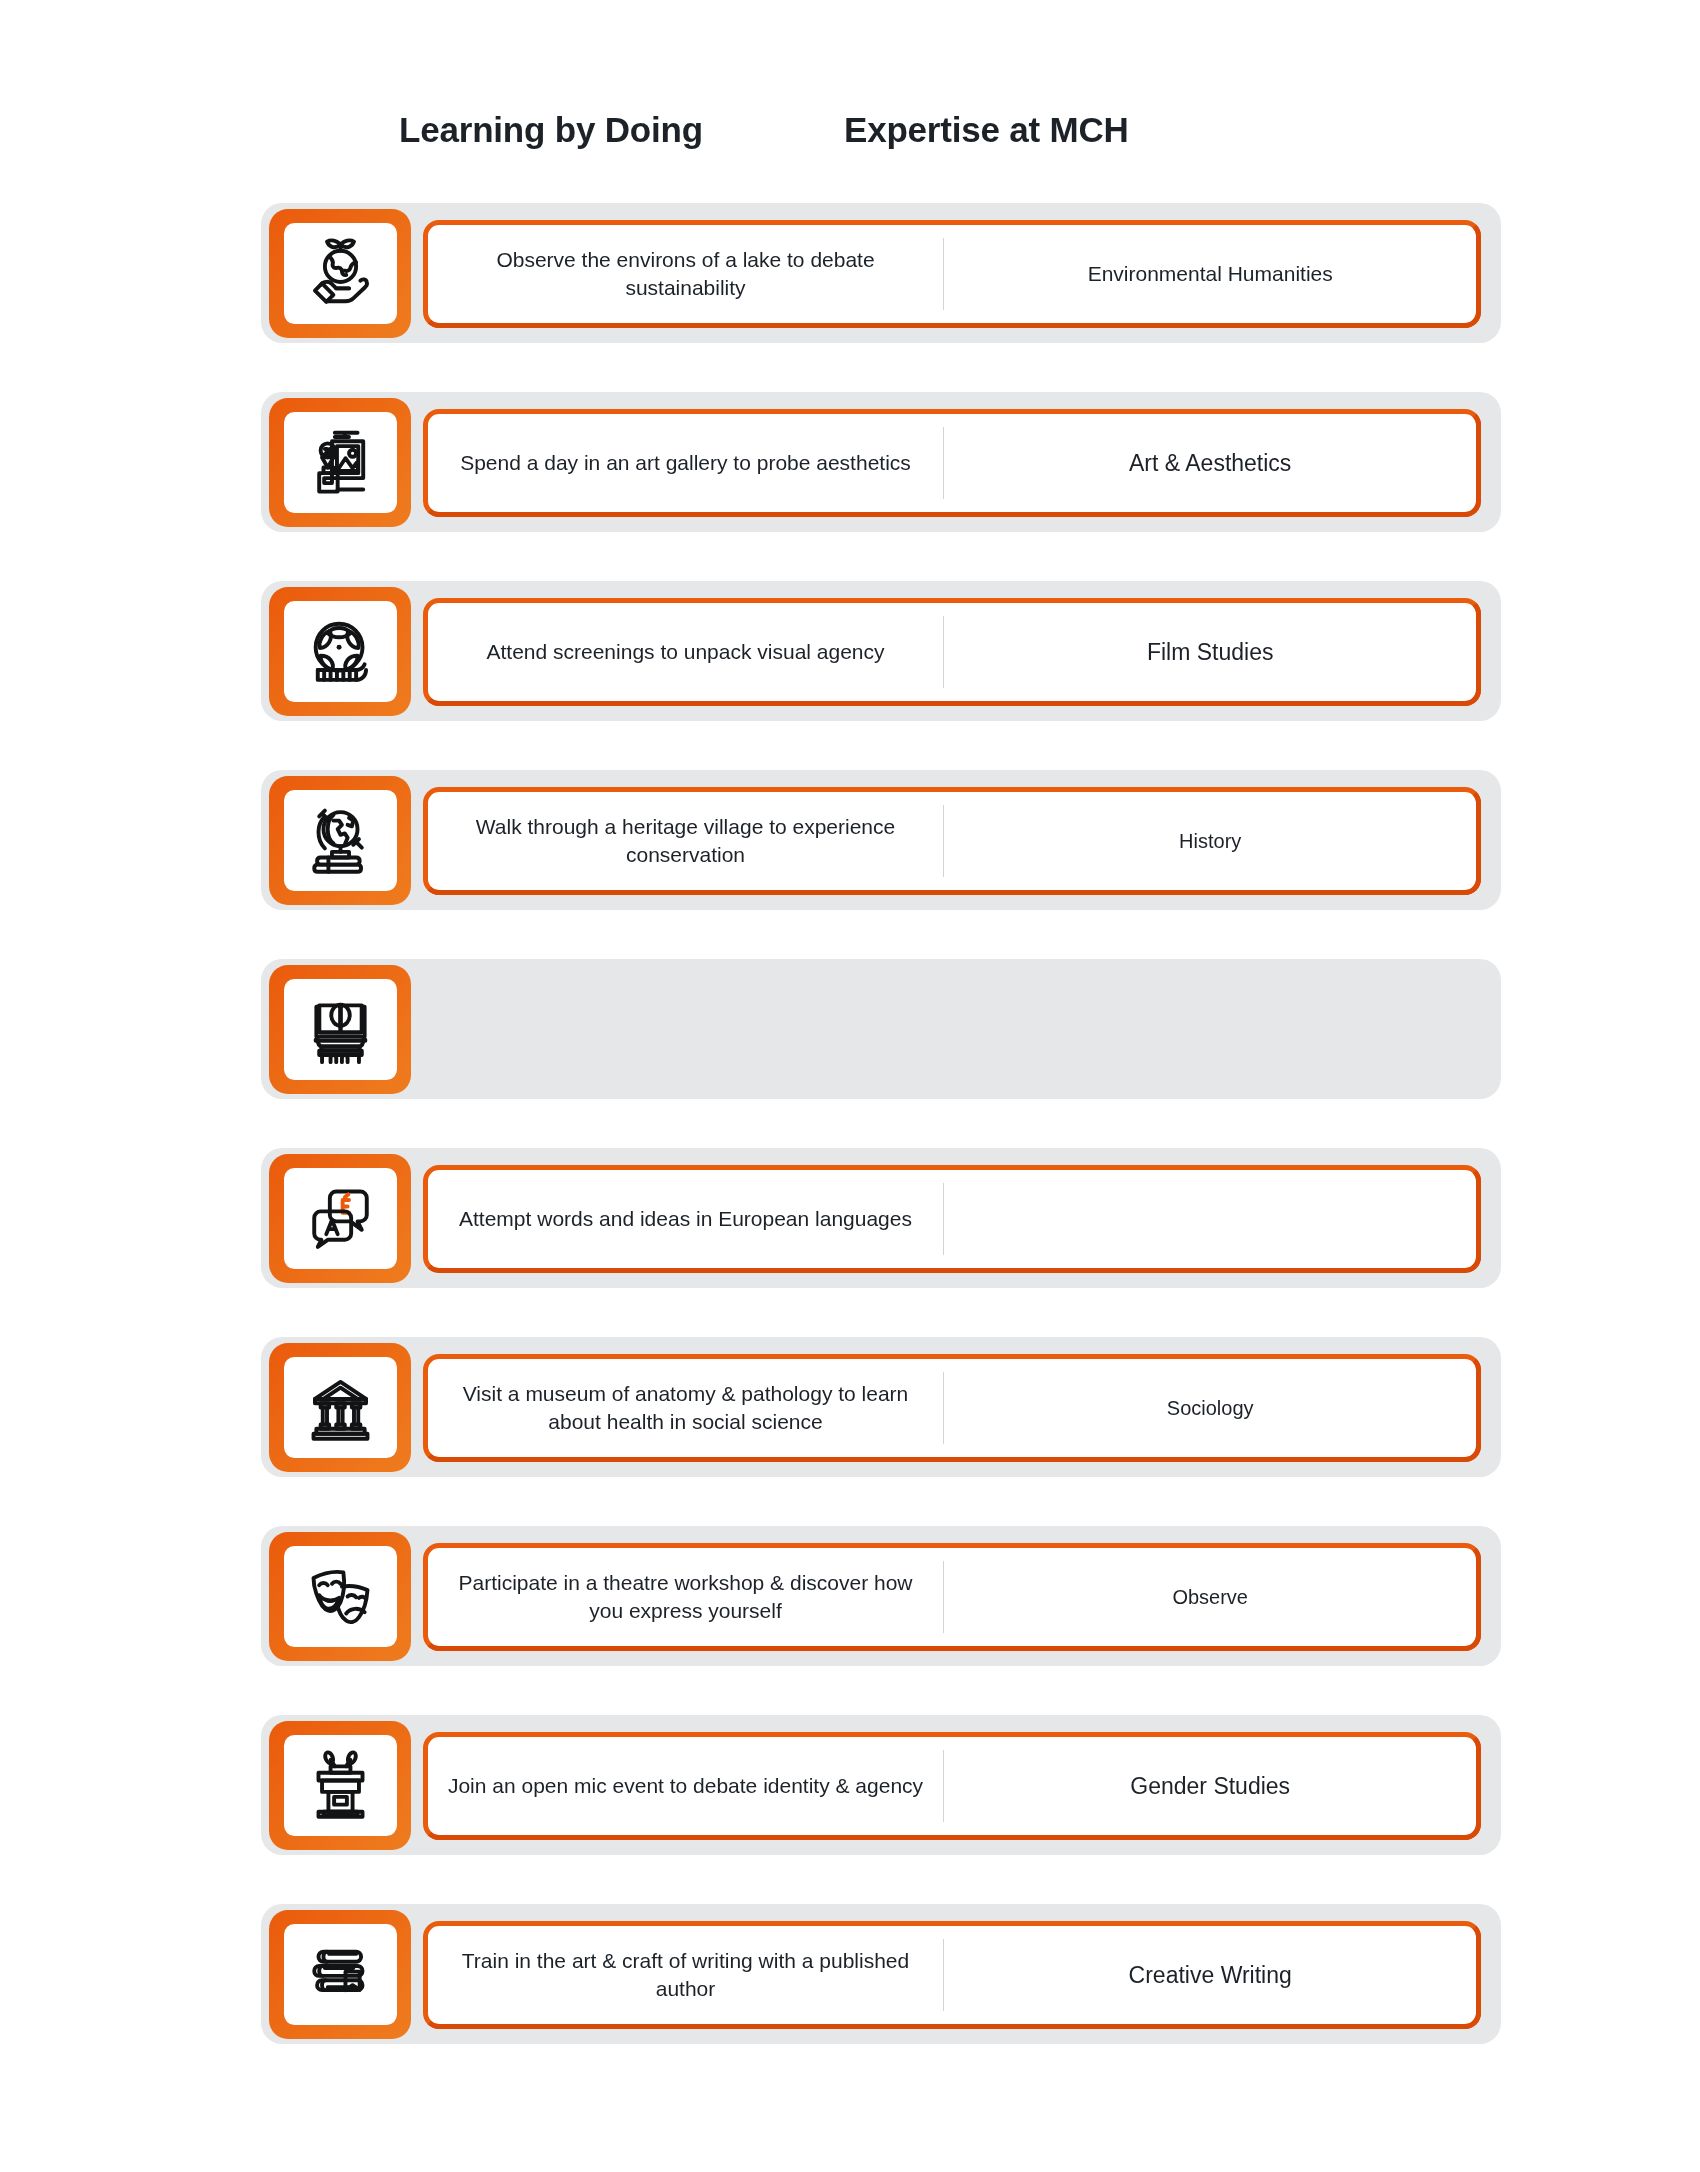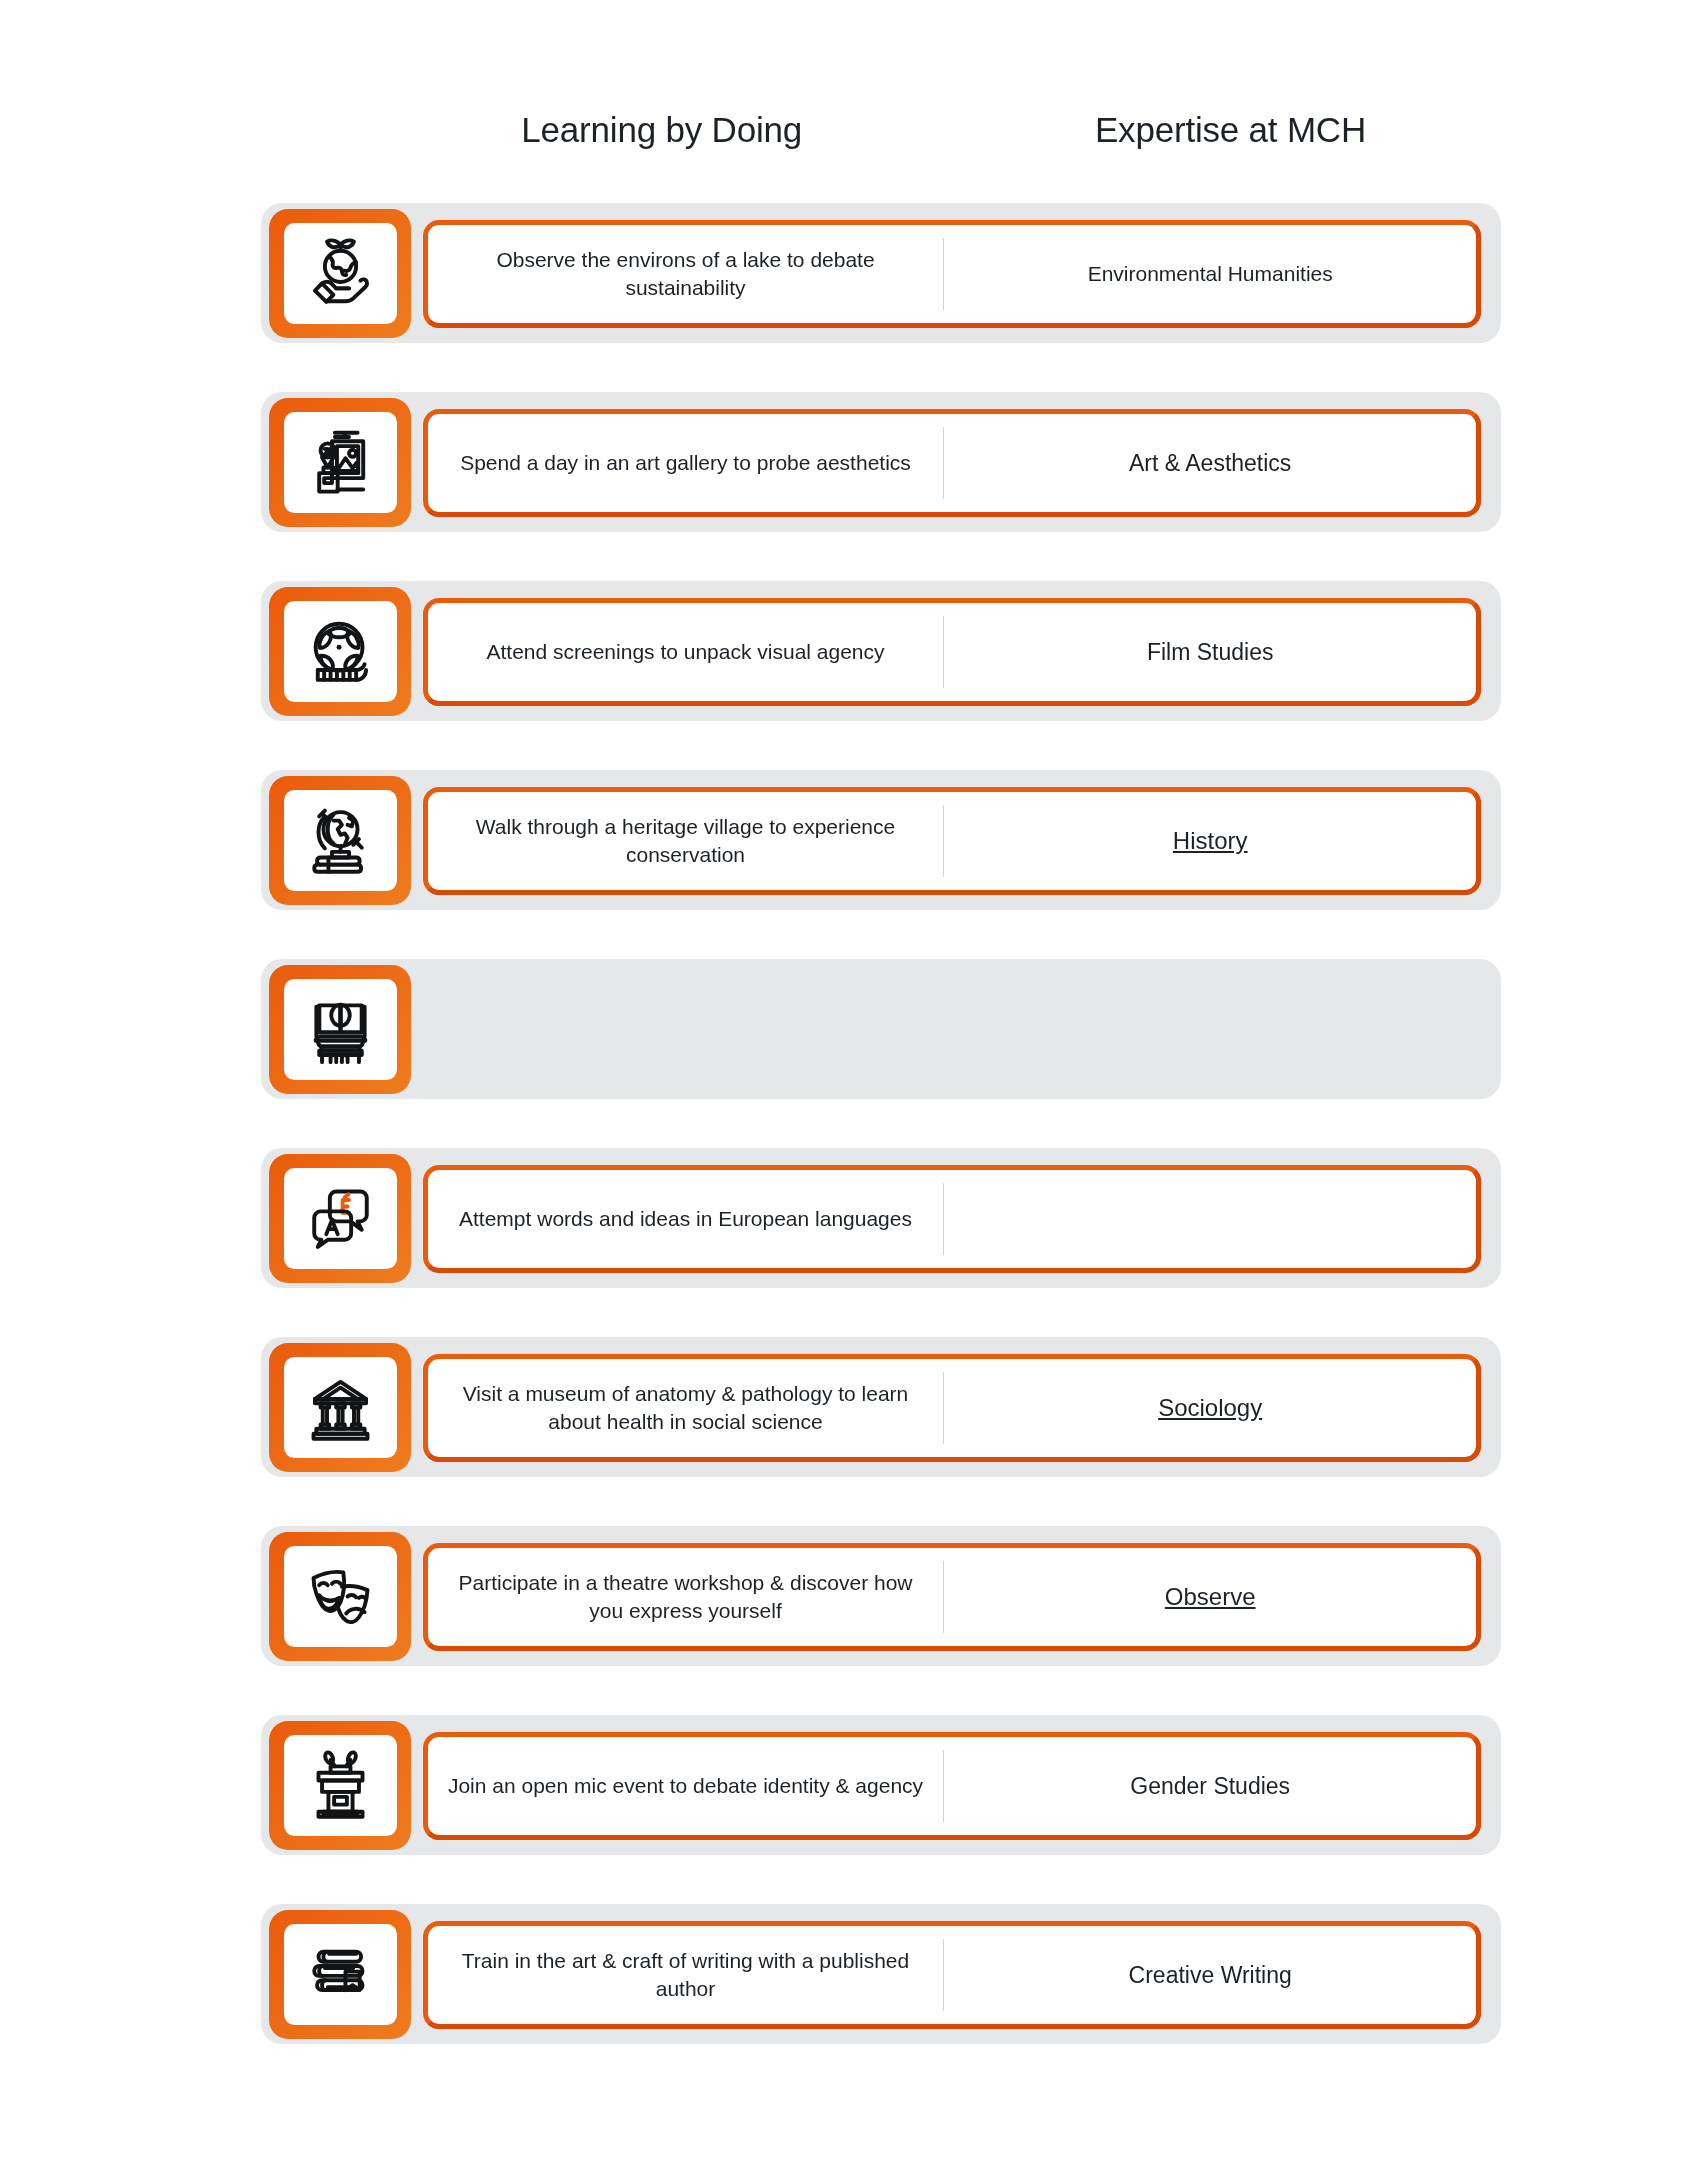--- a/index.html
+++ b/index.html
@@ -24,24 +24,24 @@
     position: absolute;
     top: 110px;
     left: 0;
     width: 1701px;
     height: 52px;
   }
   .header-title {
     position: absolute;
     top: 0;
     font-size: 35px;
-    font-weight: 400;
+    font-weight: 700;
     color: #1d2228;
     letter-spacing: -0.2px;
-    text-align: right;
+    text-align: left;
     white-space: nowrap;
   }
   .header-left  { left: 399px;  width: 403px; }
   .header-right { left: 844px; width: 522px; }
 
   
   .rows {
     position: absolute;
     top: 198px;
     left: 0;
@@ -119,21 +119,21 @@
     color: #1d2228;
     font-weight: 400;
   }
   .expertise-text {
     font-size: 23px;
     line-height: 1.25;
     color: #1d2228;
     font-weight: 400;
   }
   .expertise-text.sm { font-size: 21px; }
-  .expertise-text.lg { font-size: 24px; text-decoration: underline; }
+  .expertise-text.lg { font-size: 20px; }
 
   
   .icon-tile {
     position: absolute;
     left: 241px;
     top: 11.4px;
     width: 142px;
     height: 129px;
     border-radius: 19px;
     background: linear-gradient(135deg, #ea5b0c 0%, #ef7c1f 100%);

